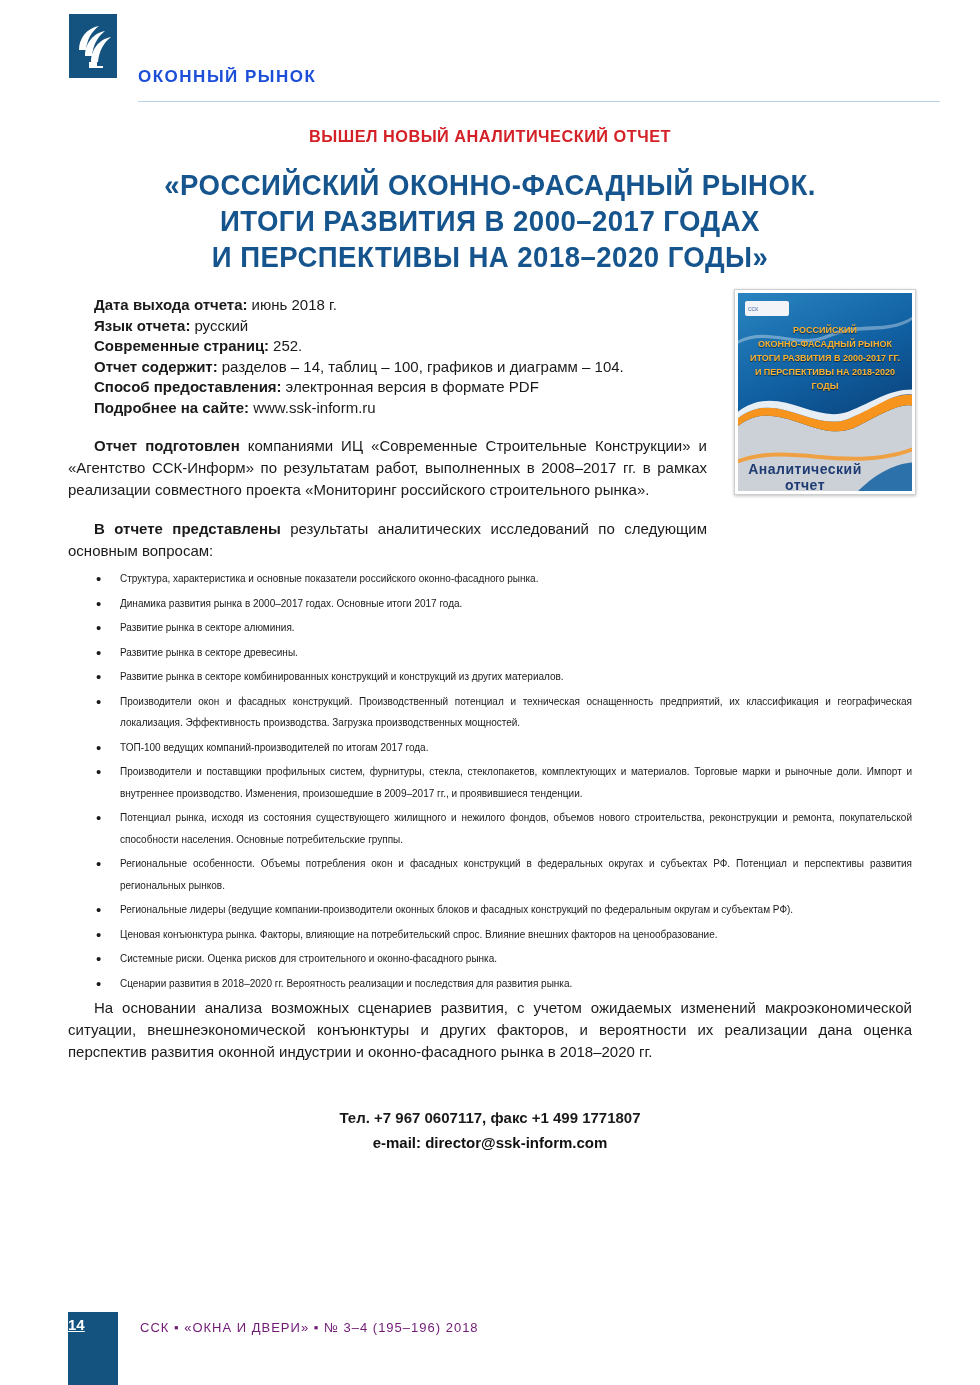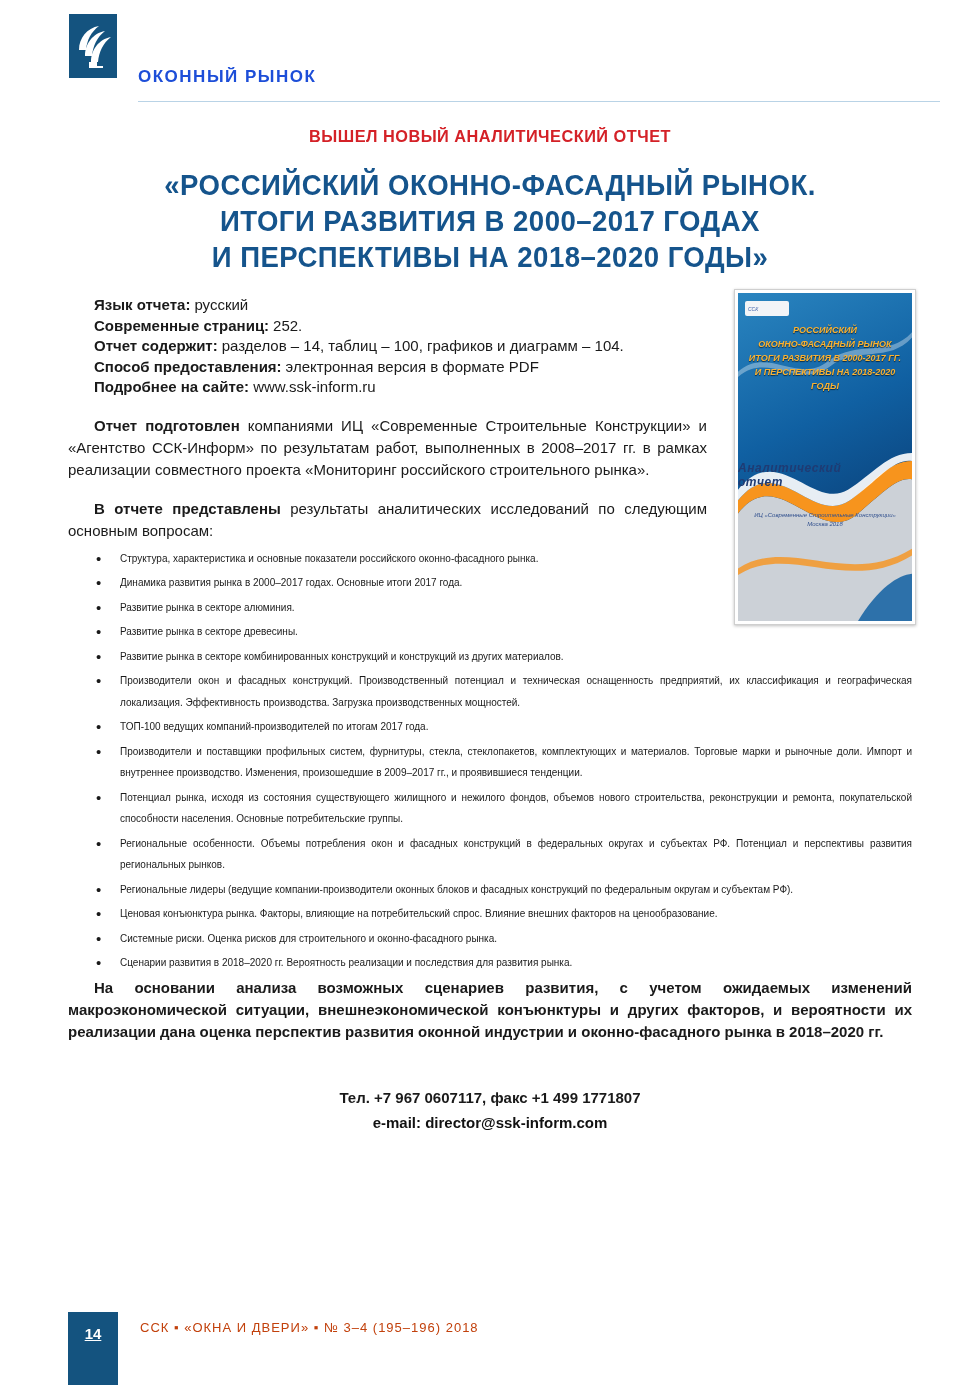--- a/index.html
+++ b/index.html
@@ -35,71 +35,70 @@
     color:#15548c; transform:scaleX(.95);
   }
   .info-section { position:relative; margin-top:20px; padding-right:205px; }
   .details { font-size:15px; line-height:20.5px; padding-left:26px; }
   .detail-label { font-weight:bold; }
   .detail-value { margin-left:4px; }
   .para { margin-top:17px; font-size:15px; line-height:22px; text-align:justify; text-indent:26px; }
   .para b { font-weight:bold; }
   
   .cover {
-    position:absolute; top:-6px; right:-4px; width:182px; height:336px;
+    position:absolute; top:-6px; right:-4px; width:182px; height:206px;
     background:#ffffff; border:1px solid #cfcfcf; padding:3px;
     box-shadow:0 1px 3px rgba(0,0,0,.25);
-    font-style:italic;
   }
   .cover-inner {
     position:relative; width:100%; height:100%; overflow:hidden;
     background:linear-gradient(155deg,#2a85c0 0%,#1060a2 40%,#0a3f77 75%,#0a3668 100%);
   }
   .cover-art { position:absolute; left:0; top:0; width:100%; height:100%; }
   .cover-logo-chip {
     position:absolute; left:7px; top:8px; width:44px; height:15px;
     background:#f2f4f7; border-radius:2px; display:flex; align-items:center; padding-left:3px;
     font-size:5px; color:#3a5ea8; overflow:hidden;
   }
   .cover-title {
     position:absolute; left:4px; right:4px; top:30px; text-align:center;
     font-size:9px; line-height:14px; font-weight:bold; color:#f9b233;
     text-shadow:0 1px 1px rgba(0,0,0,.6);
   }
   .cover-subtitle {
-    position:absolute; left:0; right:40px; top:168px; text-align:left;
-    font-size:12px; font-weight:bold; color:#1f3b73; letter-spacing:.5px;
+    position:absolute; left:0; right:40px; top:168px; text-align:center;
+    font-size:14px; font-weight:bold; color:#1f3b73; letter-spacing:.5px;
   }
   .cover-publisher {
     position:absolute; left:0; right:0; top:218px; text-align:center;
     font-size:6px; line-height:9px; color:#31508e;
   }
   
   .bullets { margin-top:6px; list-style:none; }
   .bullets li {
     position:relative; padding-left:52px; margin-top:3px;
     font-size:10px; line-height:21.5px; text-align:justify;
   }
   .bullets li::before {
     content:"\2022"; position:absolute; left:28px; top:0;
     font-size:15px; color:#1a1a1a;
   }
-  .closing { margin-top:3px; font-size:15px; line-height:22px; text-align:justify; text-indent:26px;font-weight:bold; }
+  .closing { margin-top:3px; font-size:15px; line-height:22px; text-align:justify; text-indent:26px; }
   .discount-note { margin-top:60px; text-align:center; font-size:15px; font-weight:bold; }
   .contact-block { margin-top:42px; text-align:center; font-size:15px; font-weight:bold; line-height:25px; }
   .contact-email { color:#111; }
   
   .footer-pagebox {
     position:absolute; left:68px; bottom:0; width:50px; height:73px;
-    background:#14537f; color:#ffffff; text-align:center;
-    font-size:15px; font-weight:bold; padding-top:13px;text-decoration:underline;
+    background:#14537f; color:#ffffff; 
+    font-size:15px; font-weight:bold; padding-top:4px;text-decoration:underline;
   }
   .footer-line {
     position:absolute; left:140px; top:1320px;
-    font-size:13px; letter-spacing:1px; color:#c2410c;
+    font-size:13px; letter-spacing:1px; color:#701a75;
   }
 </style>
 </head>
 <body>
 
 <div class="page">
 
   <div class="logo-box">
     <svg width="36" height="52" viewBox="0 0 36 52">
       <path d="M4 30 C4 18 12 8 24 6 C16 12 12 20 11 30 Z" fill="#ffffff"></path>
@@ -117,20 +116,21 @@
 
     <div class="big-title">
       <div>«РОССИЙСКИЙ ОКОННО-ФАСАДНЫЙ РЫНОК.</div>
       <div>ИТОГИ РАЗВИТИЯ В 2000–2017 ГОДАХ</div>
       <div>И ПЕРСПЕКТИВЫ НА 2018–2020 ГОДЫ»</div>
     </div>
 
     <div class="info-section">
 
       <div class="details">
+        <div><span class="detail-label">Дата выхода отчета:</span><span class="detail-value">июнь 2018 г.</span></div>
         <div><span class="detail-label">Язык отчета:</span><span class="detail-value">русский</span></div>
         <div><span class="detail-label">Современные страниц:</span><span class="detail-value">252.</span></div>
         <div><span class="detail-label">Отчет содержит:</span><span class="detail-value">разделов – 14, таблиц – 100, графиков и диаграмм – 104.</span></div>
         <div><span class="detail-label">Способ предоставления:</span><span class="detail-value">электронная версия в формате PDF</span></div>
         <div><span class="detail-label">Подробнее на сайте:</span><span class="detail-value">www.ssk-inform.ru</span></div>
       </div>
 
       <p class="para"><b>Отчет подготовлен</b><span> компаниями ИЦ «Современные Строительные Конструкции» и «Агентство ССК-Информ» по результатам работ, выполненных в 2008–2017 гг. в рамках реализации совместного проекта «Мониторинг российского строительного рынка».</span></p>
 
       <p class="para"><b>В отчете представлены</b><span> результаты аналитических исследований по следующим основным вопросам:</span></p>

